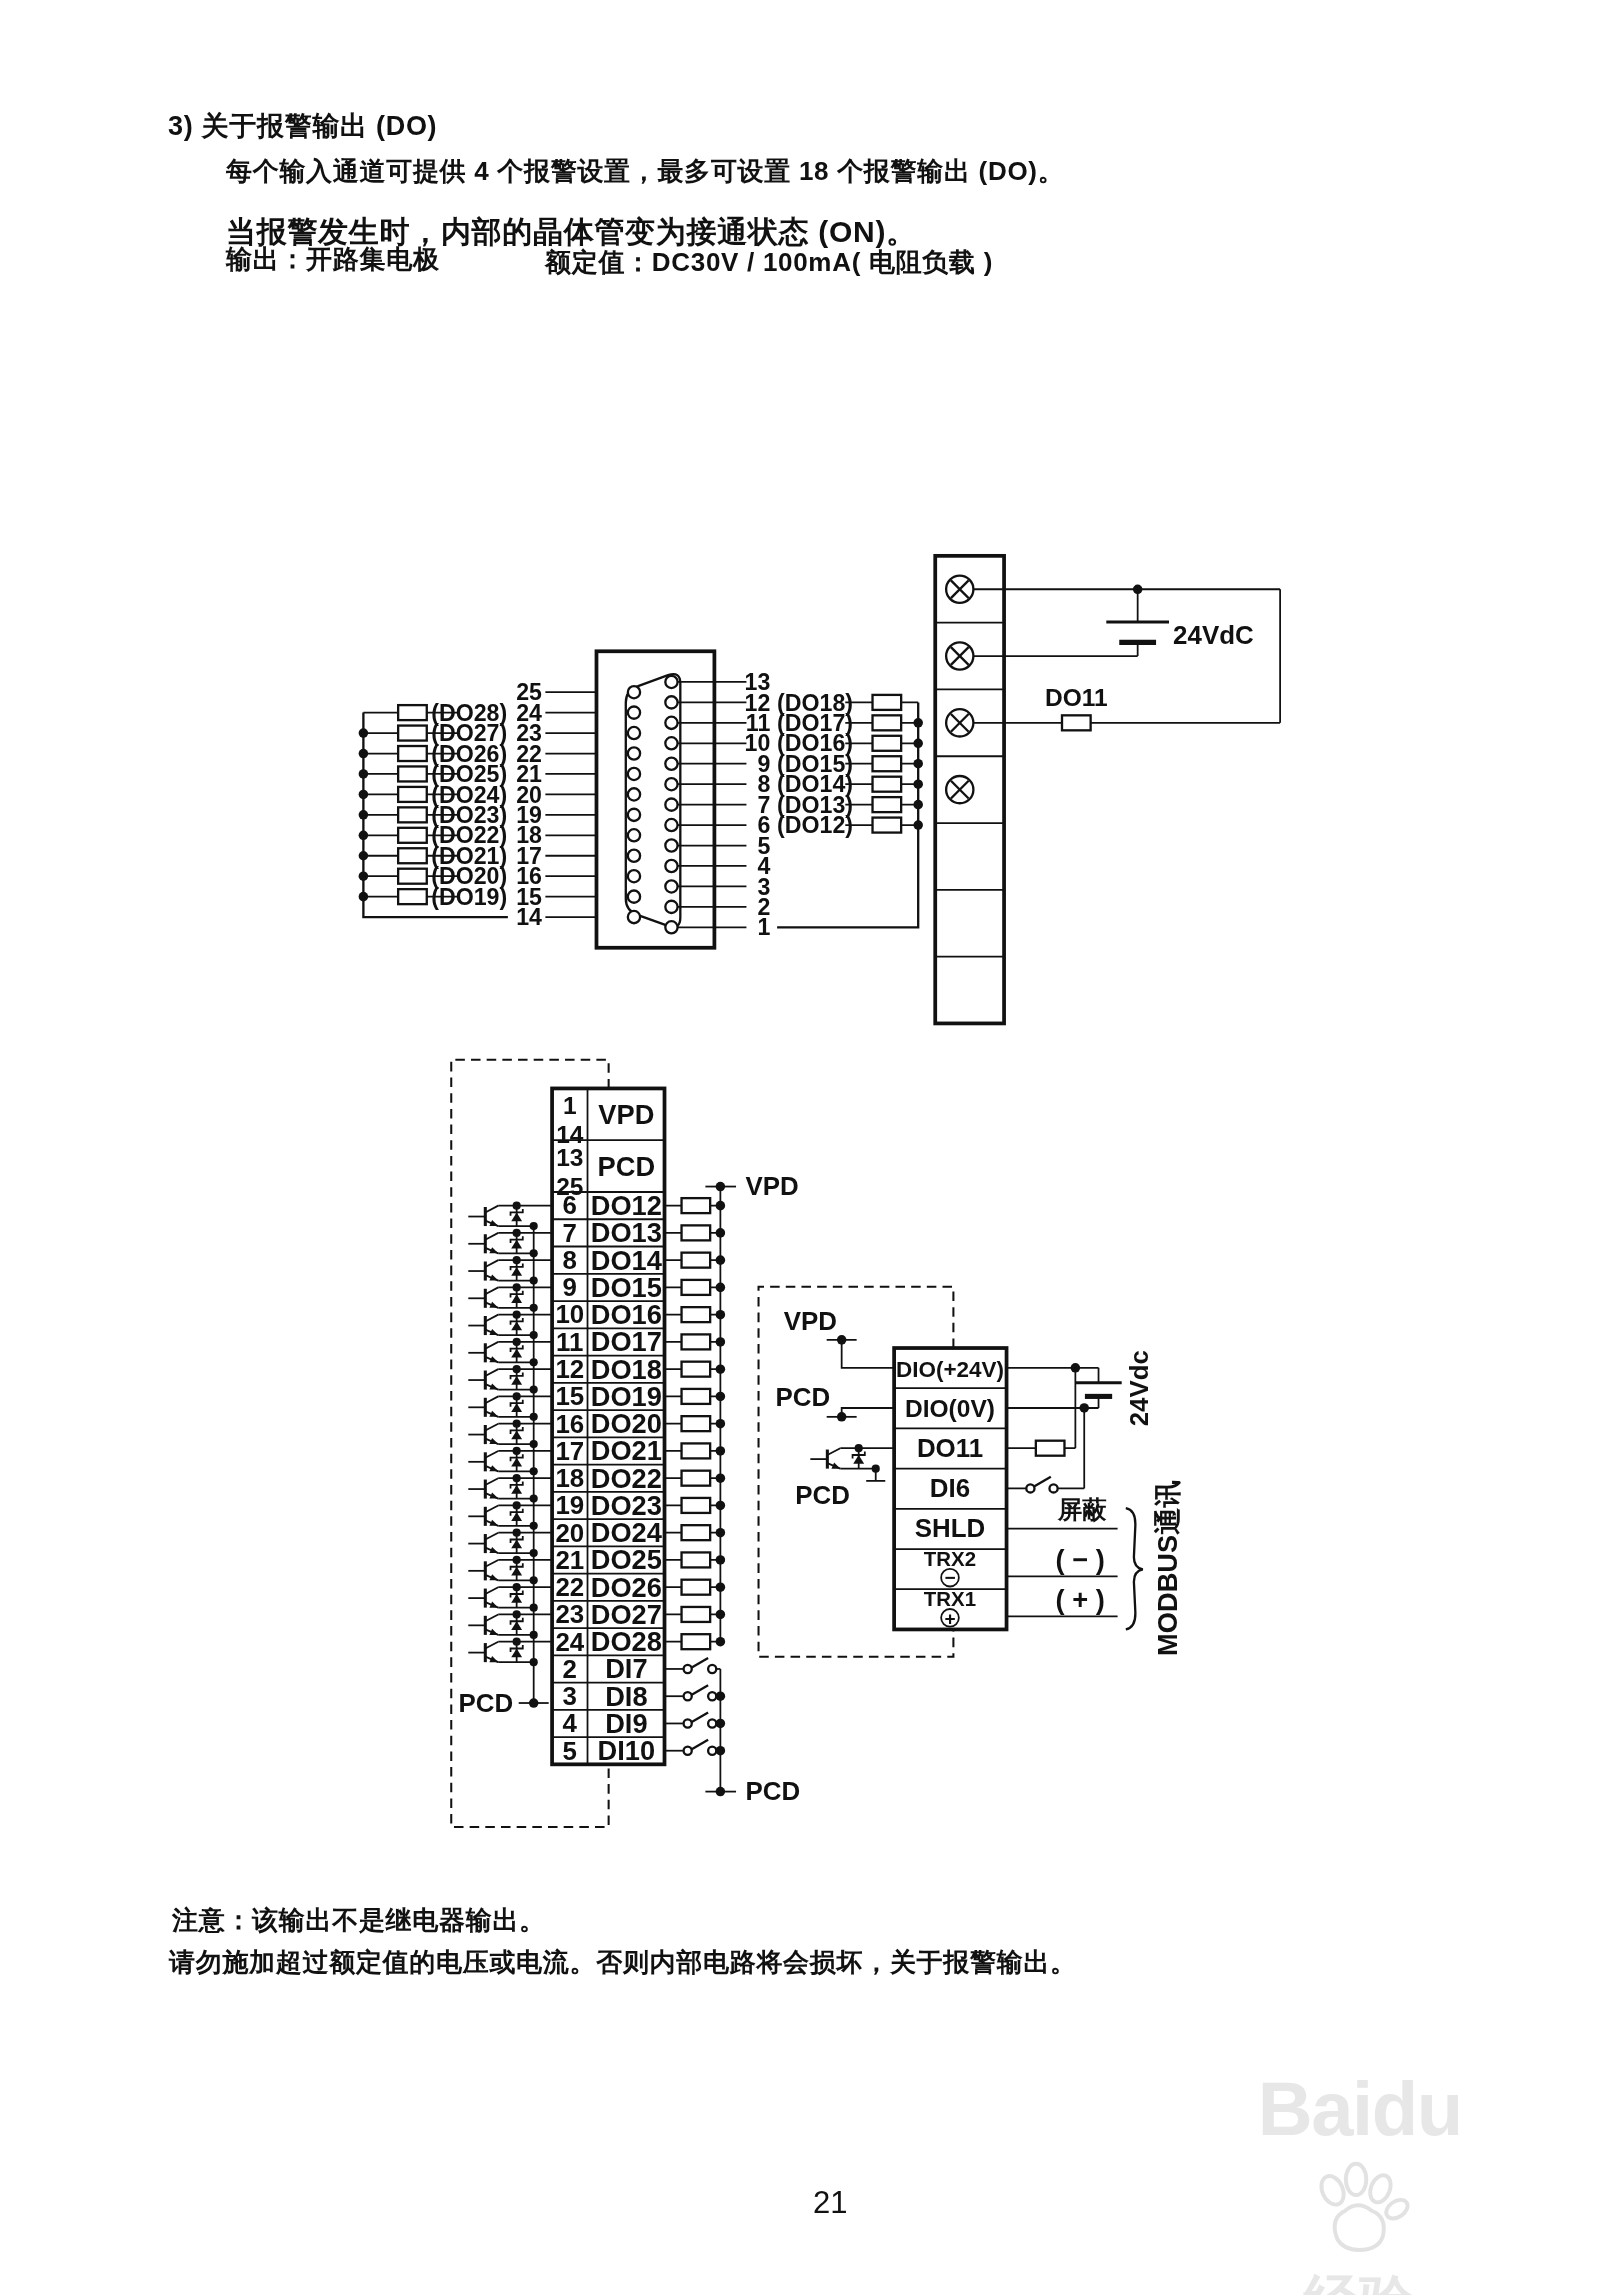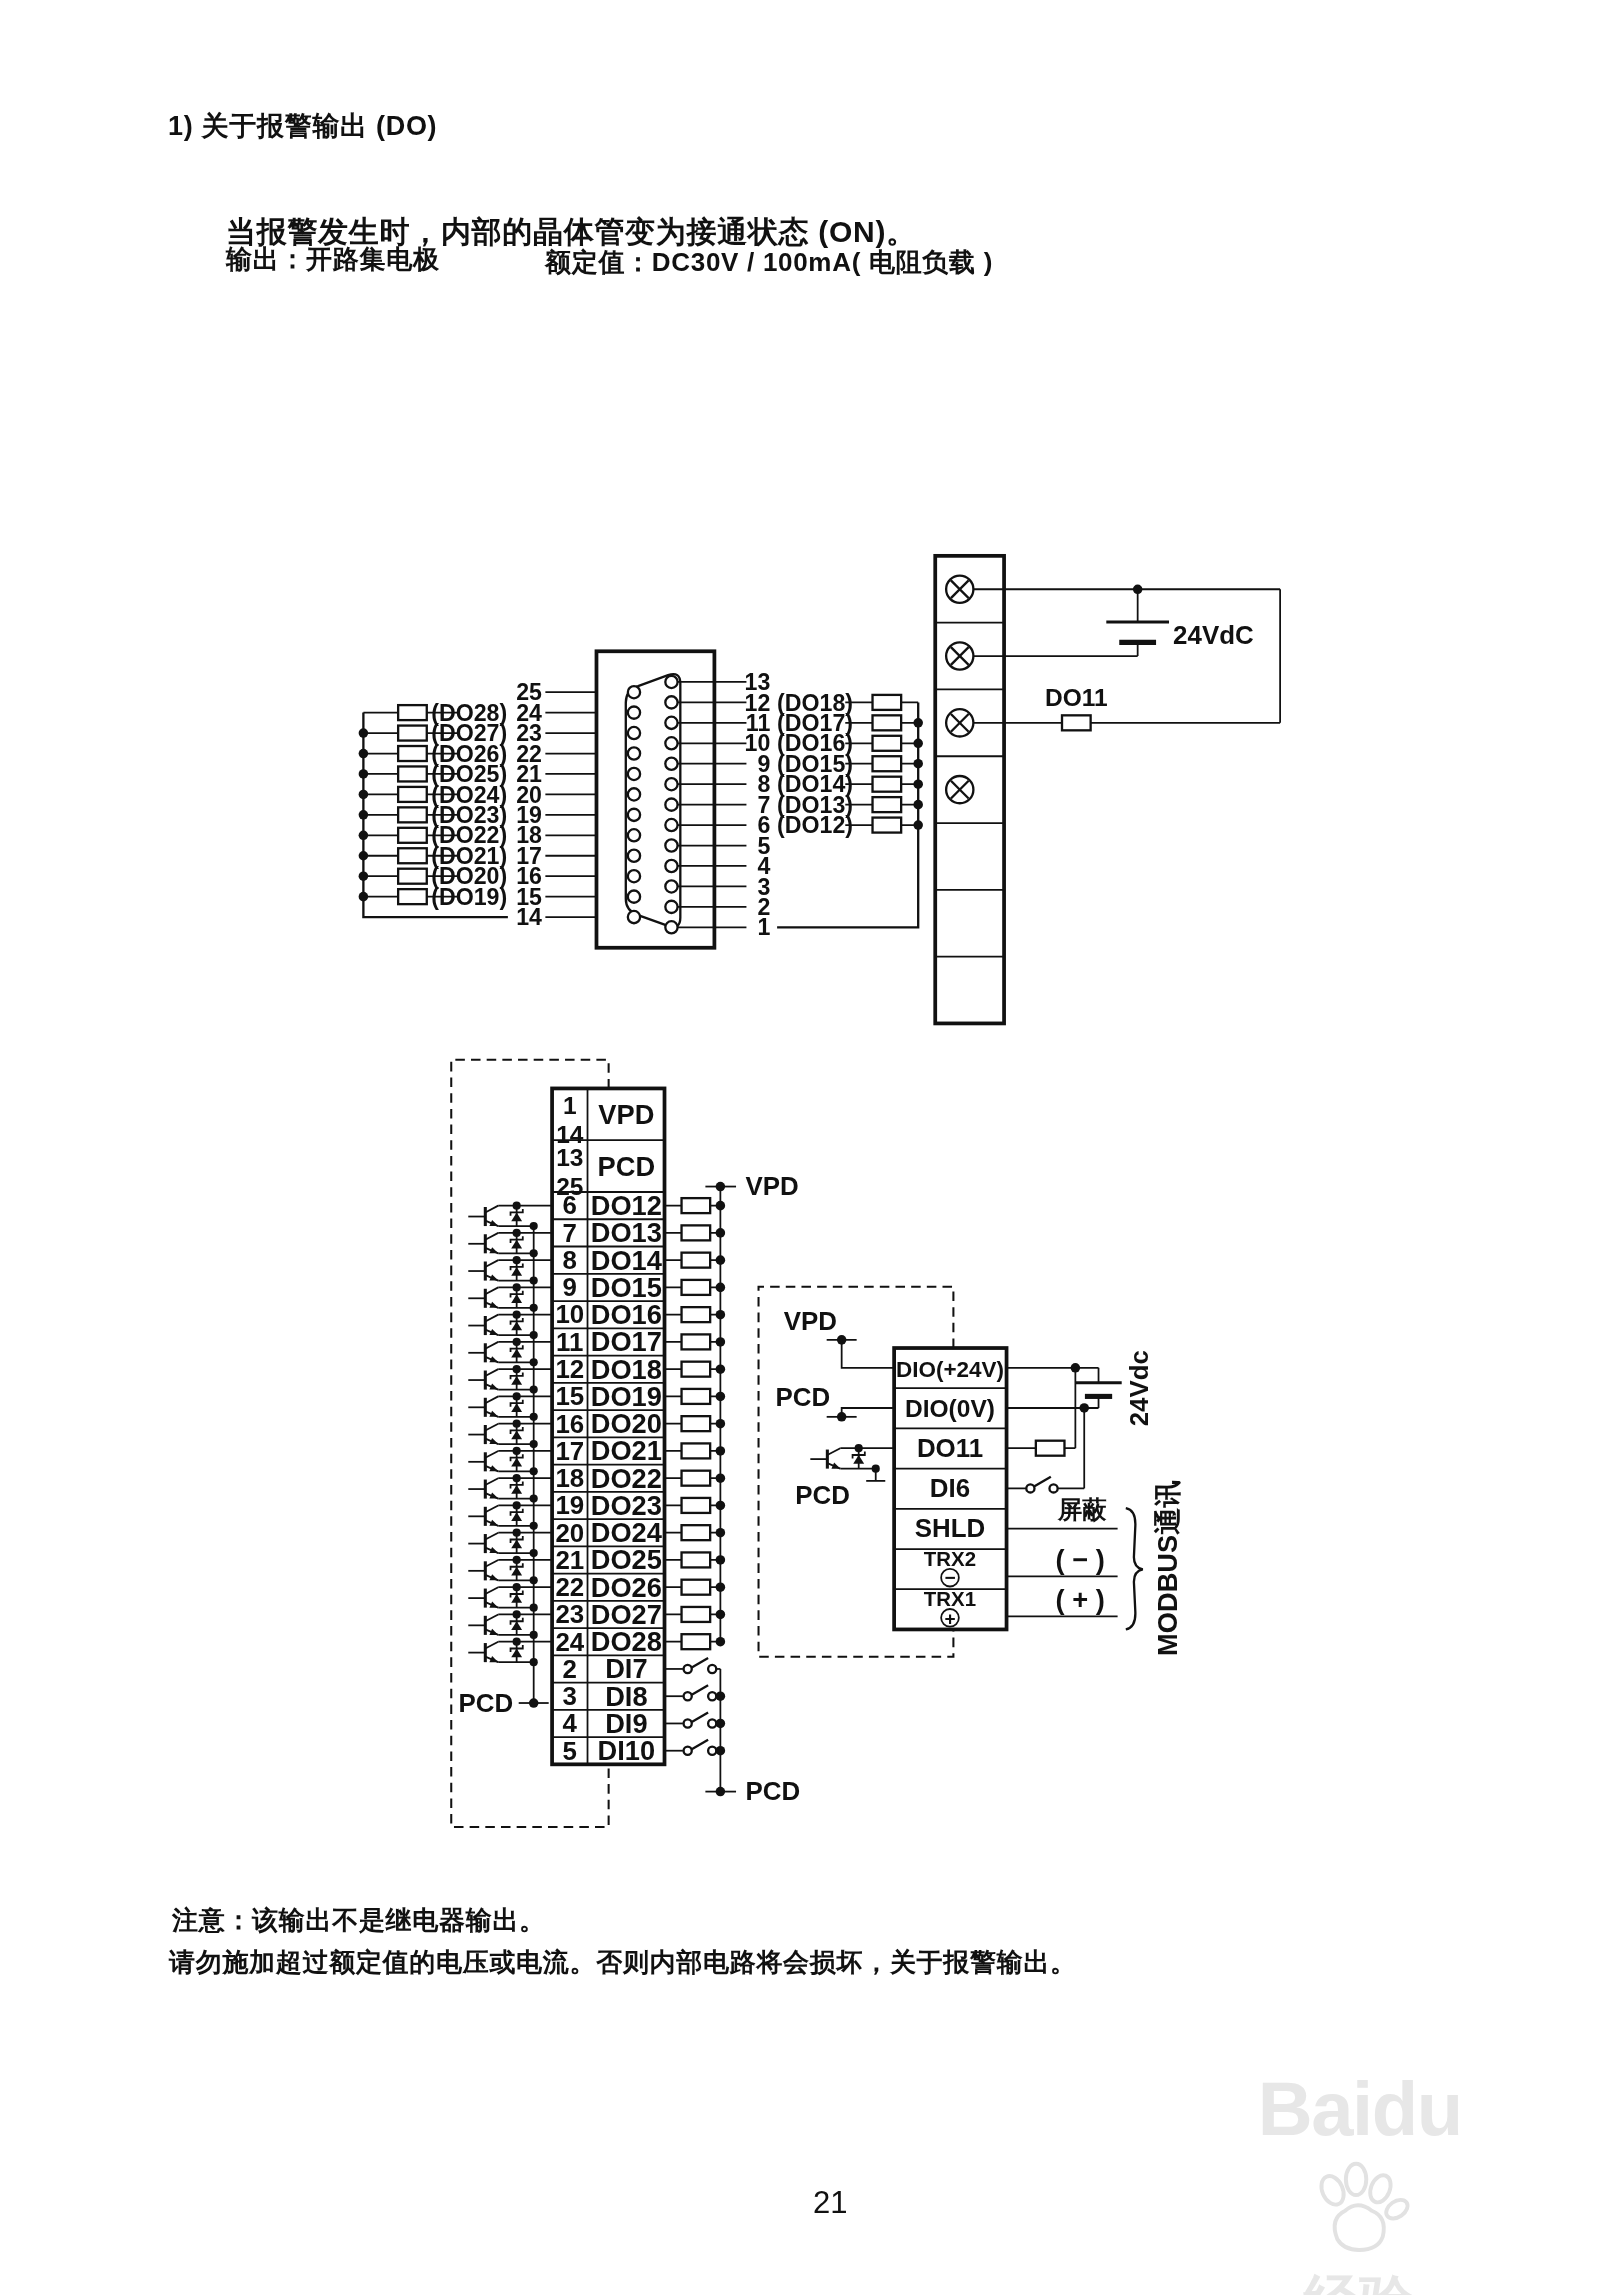--- a/index.html
+++ b/index.html
@@ -24,21 +24,22 @@
   .wm-row{display:flex;align-items:center;flex-direction:column;}
   .wm-brand{font-size:76px;font-weight:700;letter-spacing:-1.4px;}
   .wm-suffix{font-size:56px;font-weight:700;}
   .wm-url{font-size:45px;font-weight:700;color:#ebebeb;margin-top:1.4px;padding-left:2.7px;letter-spacing:1.4px;}
 </style>
 </head>
 <body>
 
 <div class="page">
 
-  <div class="abs cjk" style="left:168px;top:108px;font-size:27px;">1) 关于报警输出 (DO)</div>
+  <div class="abs cjk" style="left:168px;top:108px;font-size:27px;">3) 关于报警输出 (DO)</div>
+  <div class="abs cjk" style="left:226px;top:154px;font-size:26px;">每个输入通道可提供 4 个报警设置，最多可设置 18 个报警输出 (DO)。</div>
   <div class="abs cjk" style="left:226px;top:212px;font-size:30px;">当报警发生时，内部的晶体管变为接通状态 (ON)。</div>
   <div class="abs cjk" style="left:226px;top:242px;font-size:26px;">输出：开路集电极</div>
   <div class="abs cjk" style="left:545px;top:245px;font-size:26px;">额定值：DC30V / 100mA( 电阻负载 )</div>
 
   <svg class="dg" style="left:300px;top:532px;" width="1036" height="518" viewBox="440 780 1520 760">
     <defs>
       <g id="res">
           <rect x="-21" y="-11" width="42" height="22" class="fillw med"></rect>
         </g>
       <g id="term">

